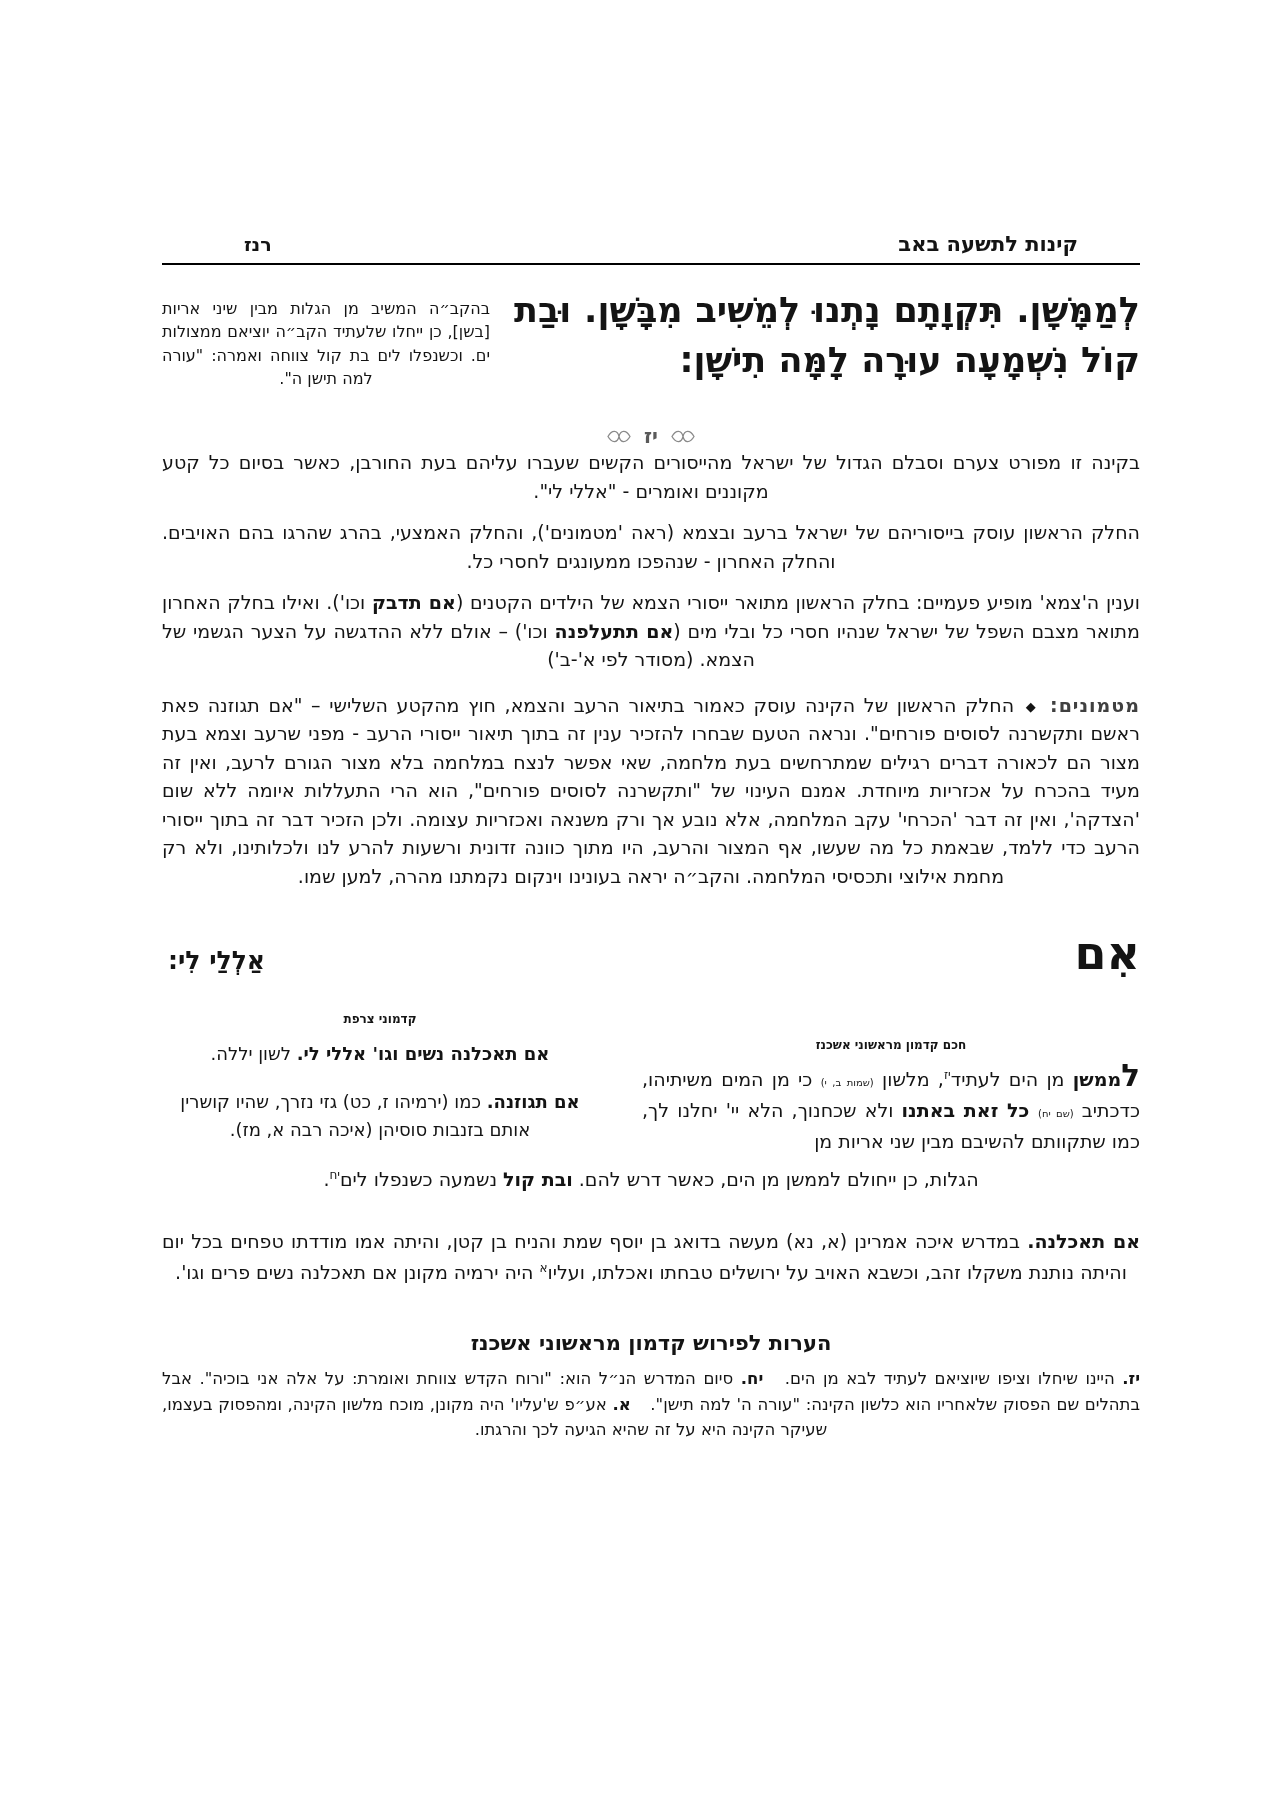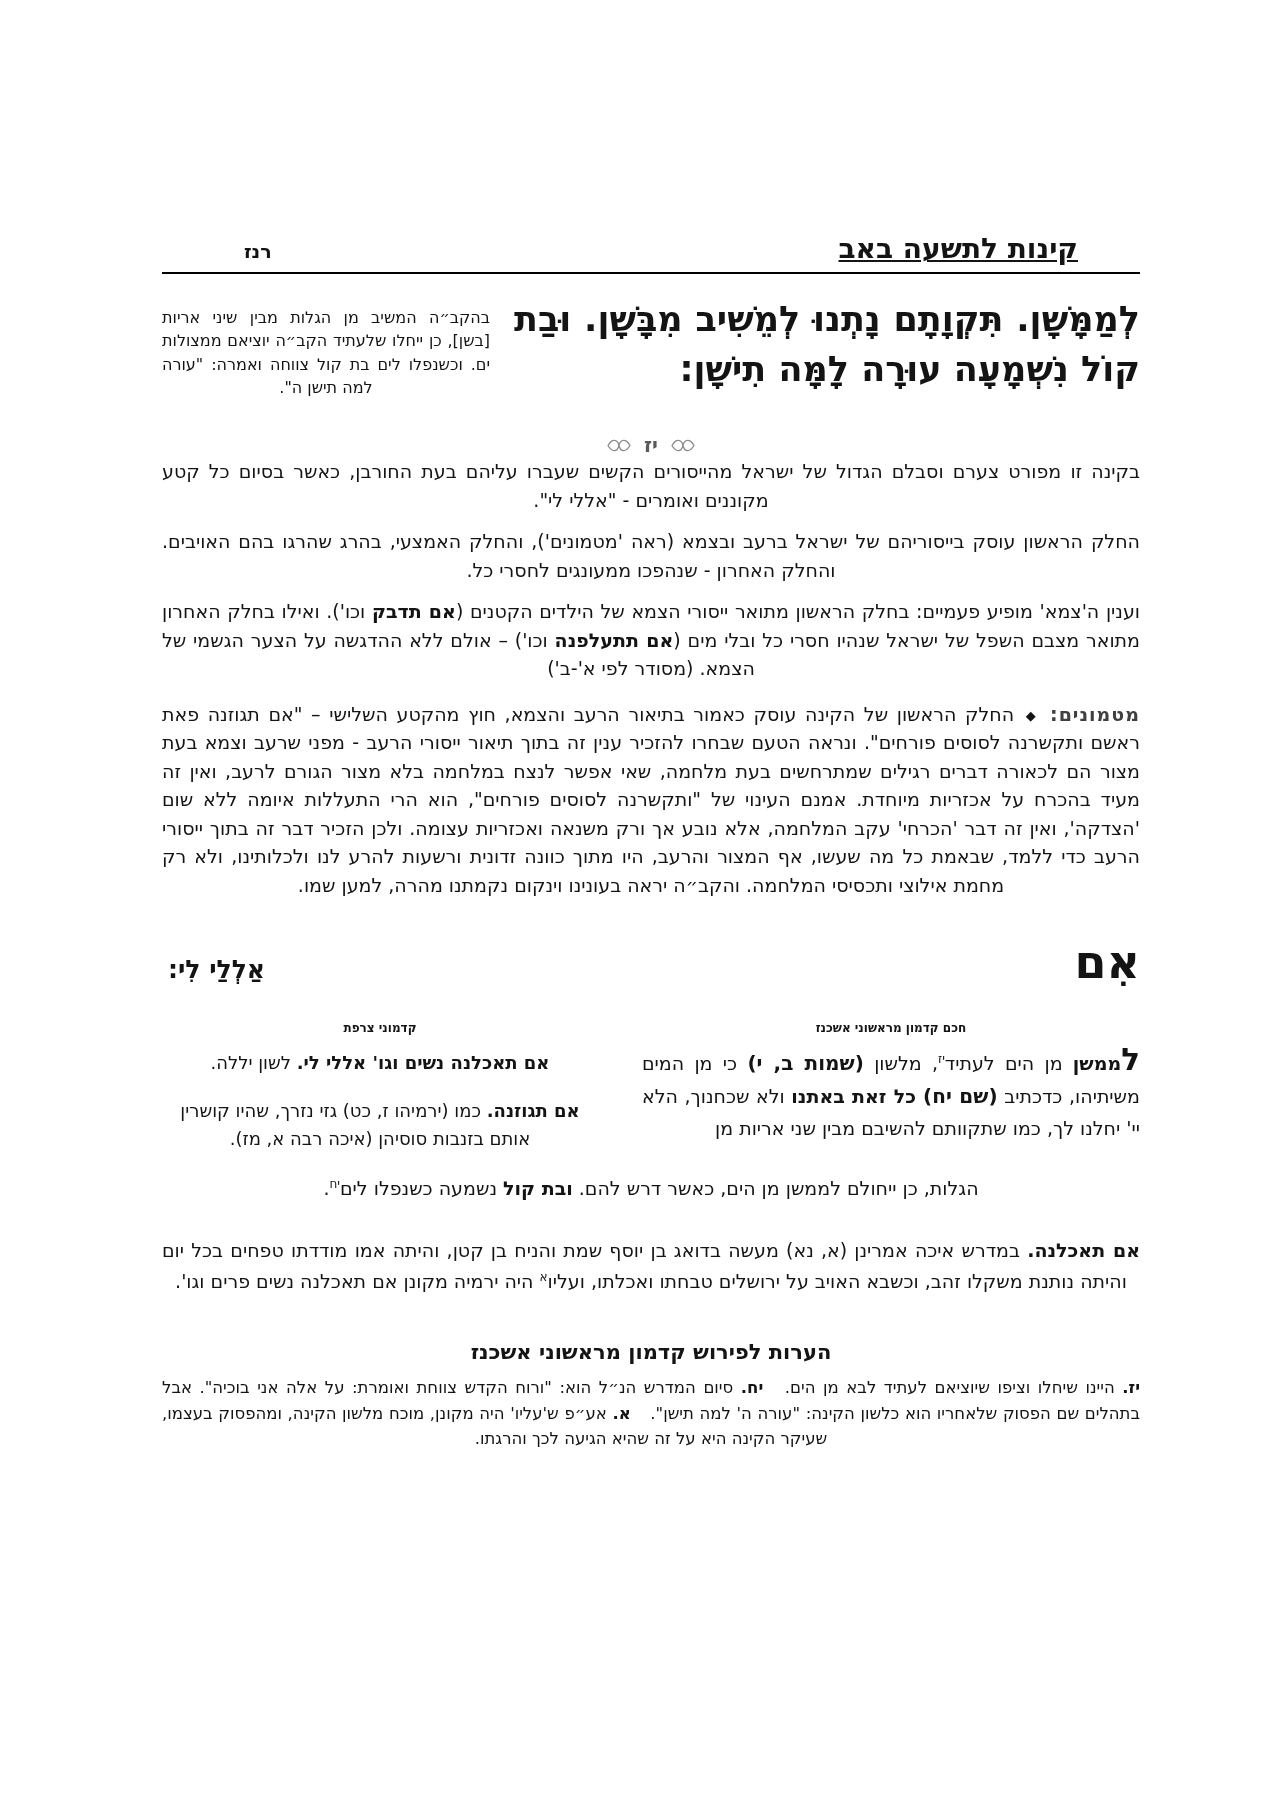--- a/index.html
+++ b/index.html
@@ -22,21 +22,21 @@
 
   
   .page-header {
     margin-top: 232px;
     display: flex;
     justify-content: space-between;
     align-items: baseline;
     padding-right: 62px;
     padding-left: 82px;
   }
-  .header-title { font-weight: bold; font-size: 28px; text-decoration: underline; }
+  .header-title { font-weight: bold; font-size: 21px; }
   .page-number { font-size: 19px; font-weight: bold; }
   .header-rule { border: none; border-top: 2.5px solid #000; margin: 7px 0 0 0; }
 
   
   .kinah-row { display: flex; gap: 24px; margin-top: 20px; }
   .kinah-main {
     width: 626px;
     font-size: 35px;
     font-weight: bold;
     line-height: 1.44;
@@ -82,32 +82,32 @@
     margin-top: 40px;
     display: flex;
     align-items: baseline;
   }
   .verse-first { font-size: 46px; font-weight: bold; line-height: 1; }
   .verse-text { font-size: 30px; font-weight: bold; margin-right: 8px; }
   .verse-refrain { margin-inline-start: auto; font-size: 25px; font-weight: bold; padding-left: 6px; }
 
   
   .columns { margin-top: 36px; display: flex; gap: 44px; }
-  .col-ashkenaz { width: 498px; }
+  .col-ashkenaz { width: 498px; margin-top: 26px; }
   .col-tsarfat { flex: 1; }
   .col-header { text-align: center; font-weight: bold; font-size: 12px; margin-bottom: 12px; }
   .ashkenaz-body {
     font-size: 19px;
     line-height: 1.63;
     text-align: justify;
     text-align-last: right;
   }
   .initial-letter { font-size: 31px; font-weight: bold; line-height: 0; }
   .lead { font-weight: bold; }
-  .cite { font-size: 20px; font-weight: bold; }
+  .cite { font-size: 10px; }
   .fn-ref { font-size: 12px; vertical-align: super; line-height: 0; }
   .tsarfat-entry {
     text-align: center;
     font-size: 18px;
     line-height: 1.55;
     margin: 14px 0 20px 0;
   }
   .continuation-line { margin-top: 4px; font-size: 19px; text-align: center; }
 
   

